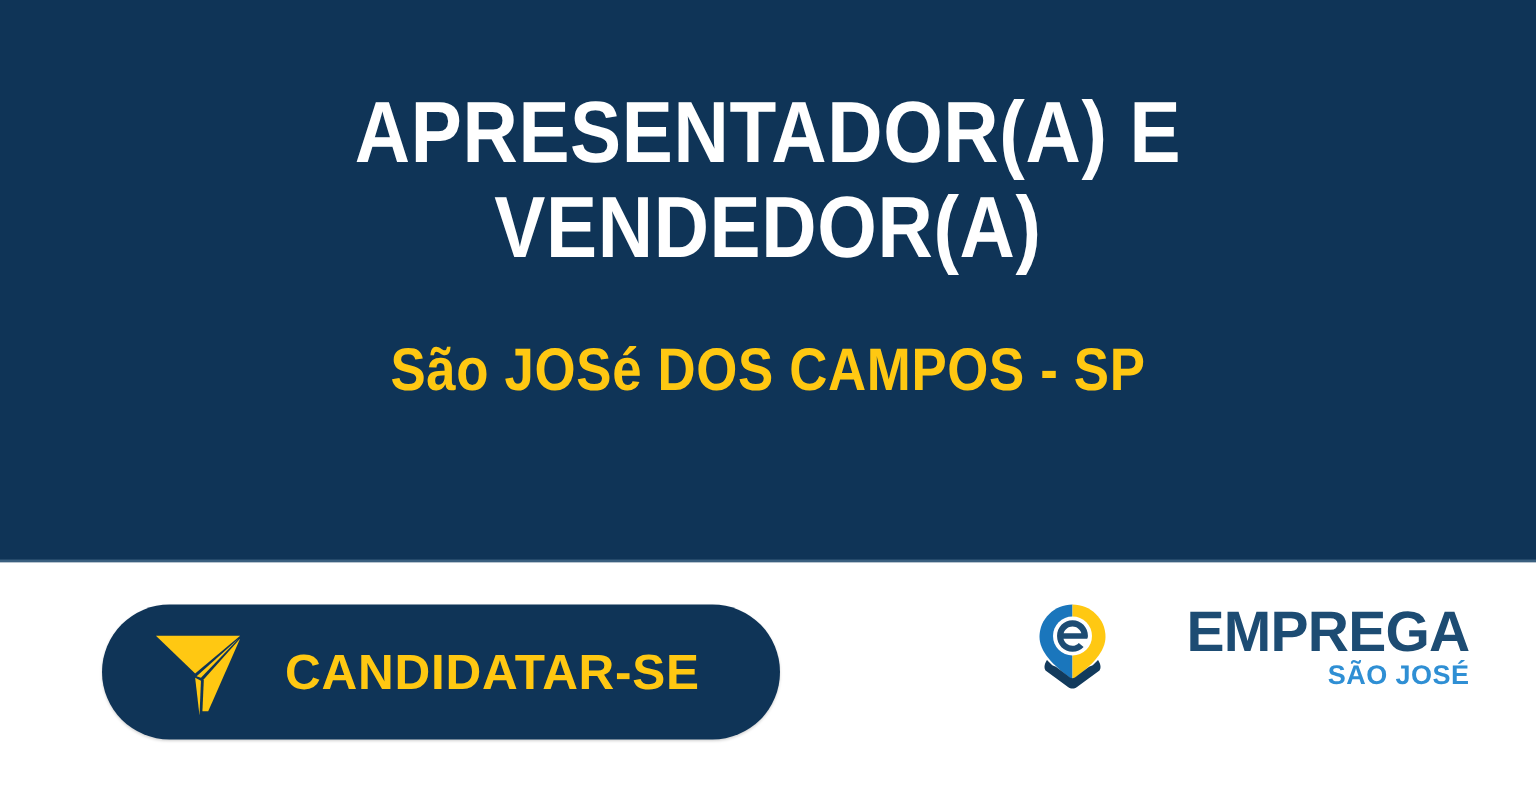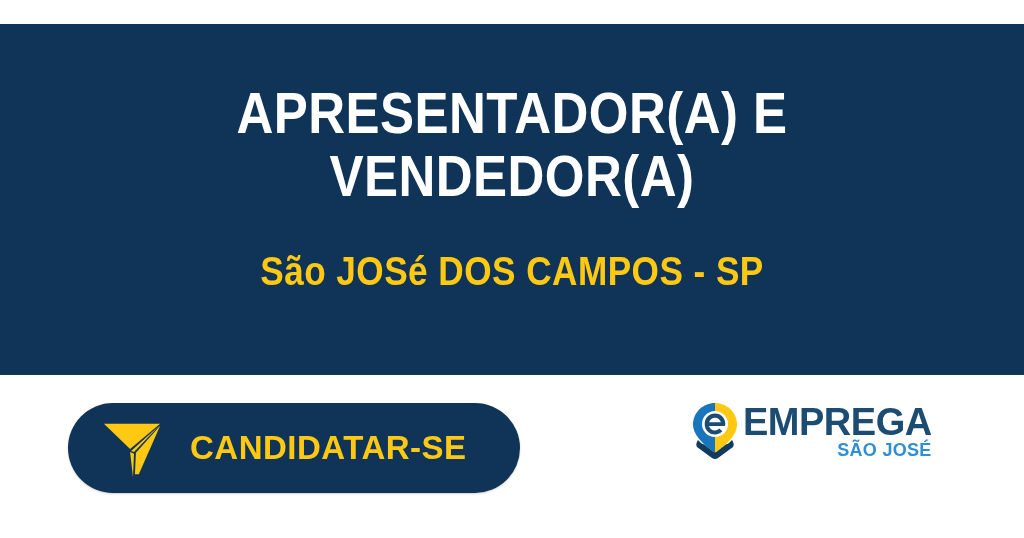--- a/index.html
+++ b/index.html
@@ -28,21 +28,20 @@
     left: 0;
     top: 0;
     width: 1024px;
     height: 375px;
     background: #0f3457;
     display: flex;
     flex-direction: column;
     align-items: center;
     justify-content: flex-start;
     box-sizing: border-box;
-    margin-top: 24px;
   }
 
   #job-title {
     margin: 0;
     padding: 0 60px;
     width: 100%;
     box-sizing: border-box;
     margin-top: 58px;
     color: #ffffff;
     font-family: "Liberation Sans Narrow", "Liberation Sans", sans-serif;
@@ -131,20 +130,21 @@
 
   
   #brand-logo {
     position: absolute;
     left: 692px;
     top: 25px;
     width: 232px;
     height: 70px;
     display: flex;
     align-items: flex-start;
+    gap: 48px;
   }
   #brand-pin {
     width: 46px;
     height: 58px;
     flex: none;
     display: block;
     margin-top: 2px;
   }
   #brand-wordmark {
     margin-left: 5px;

